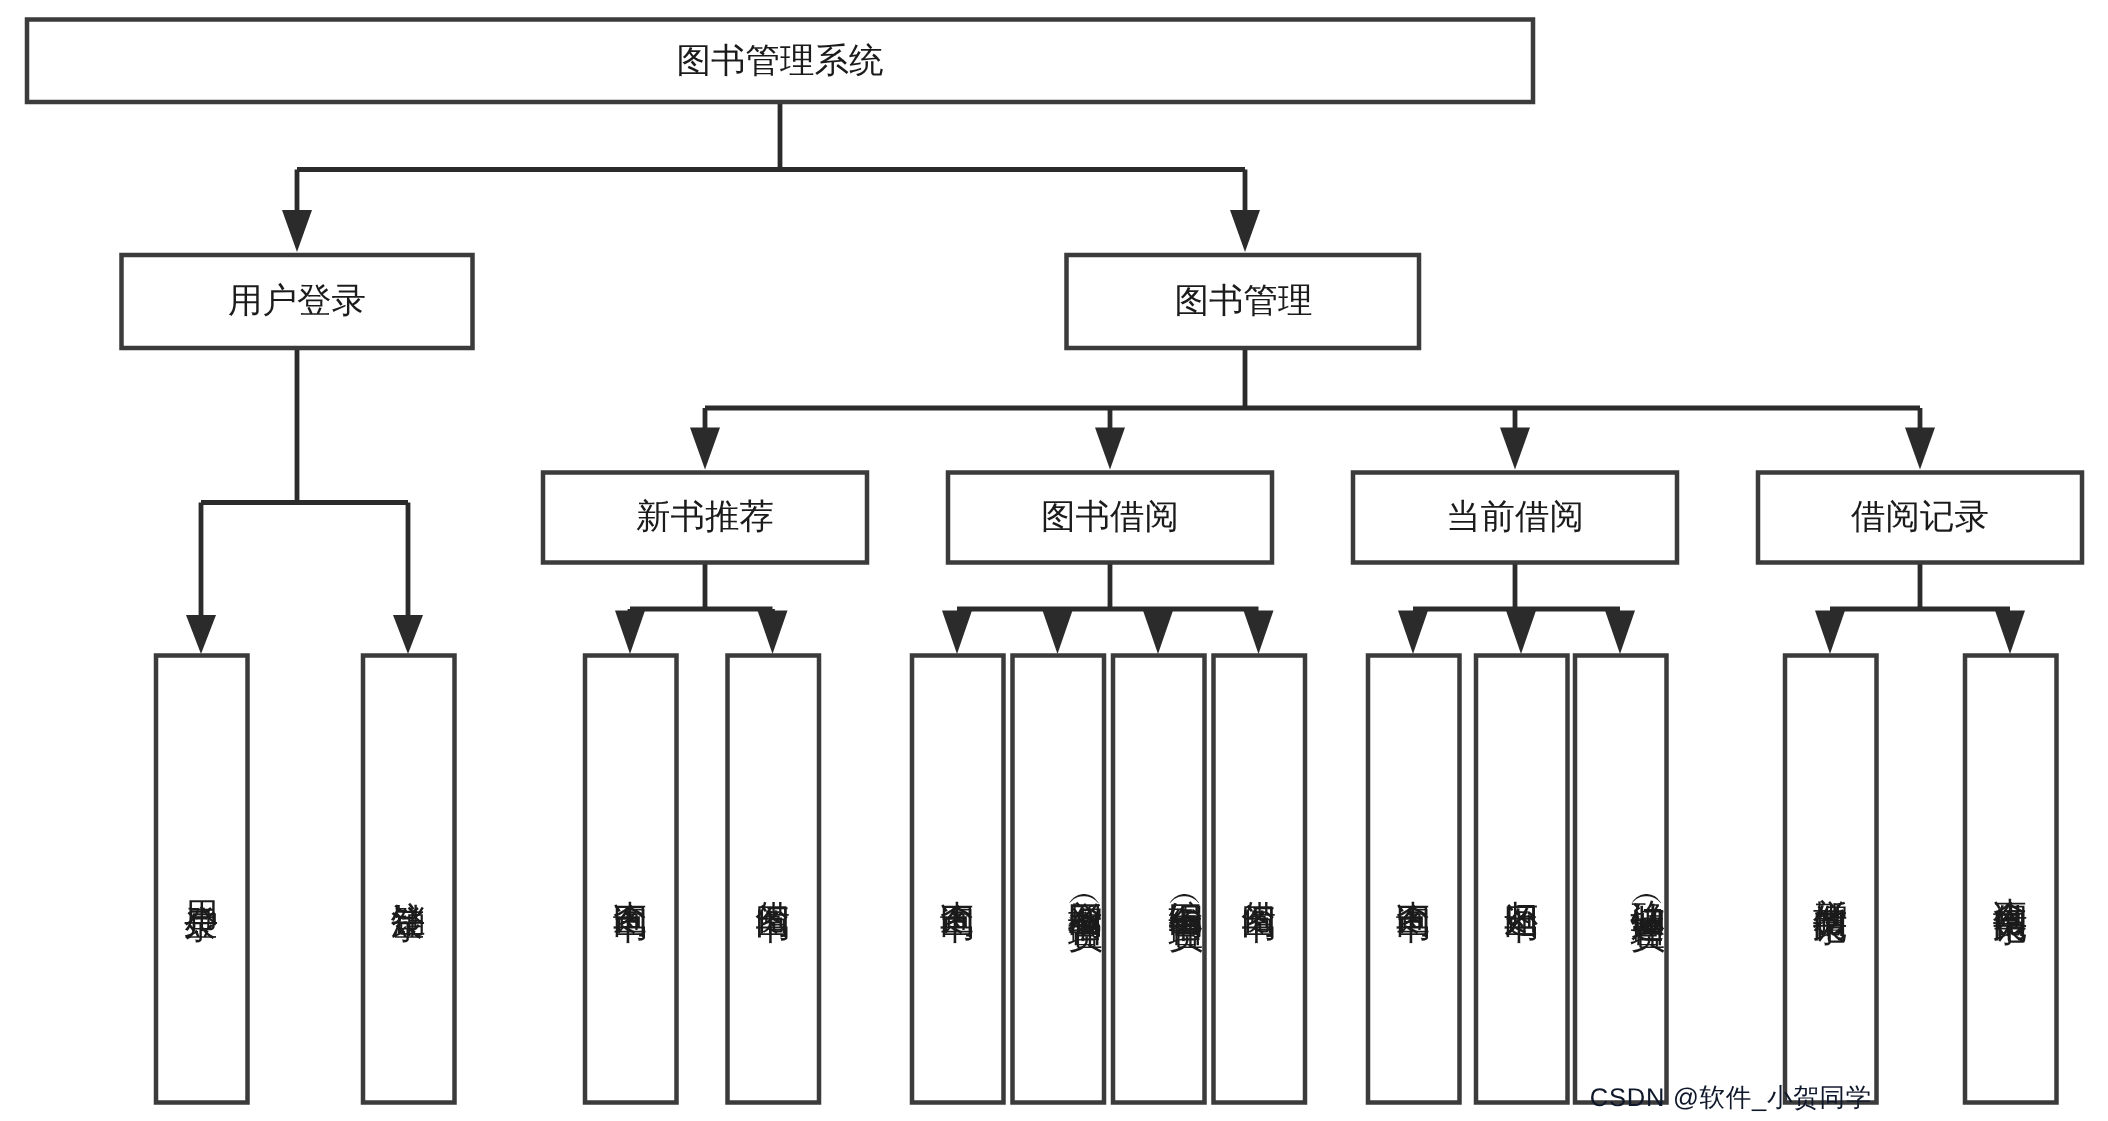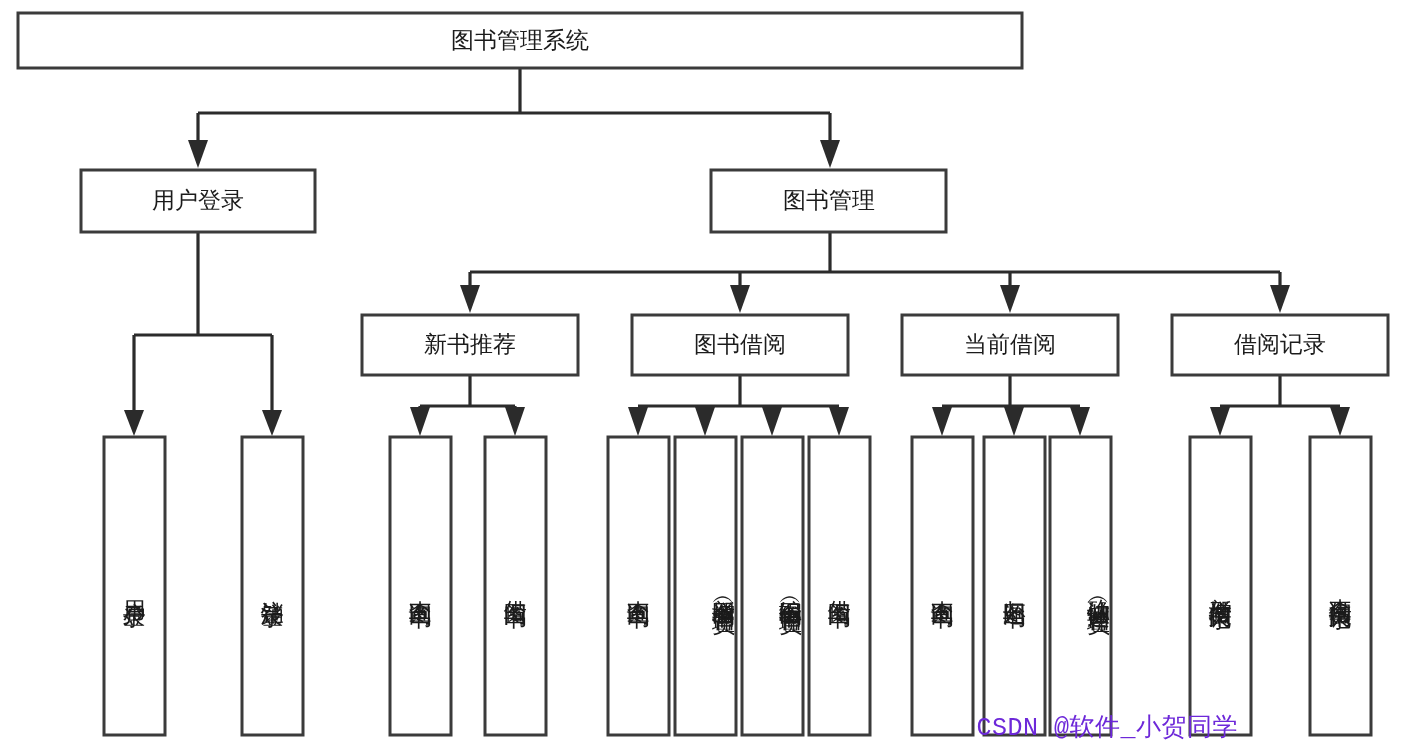--- a/index.html
+++ b/index.html
@@ -11,20 +11,21 @@
     width: 1405px;
     height: 747px;
     font-family: "Liberation Sans", "DejaVu Sans", sans-serif;
     overflow: hidden;
   }
   #diagram-root {
     position: relative;
     width: 1246px;
     height: 747px;
     background: #ffffff;
+    padding-left: 10px;
   }
   svg.diagram-canvas {
     position: absolute;
     left: 0;
     top: 0;
     width: 1405px;
     height: 747px;
   }
   .node-box {
     fill: #ffffff;
@@ -60,23 +61,23 @@
     display: flex;
     align-items: center;
     justify-content: center;
     white-space: nowrap;
     pointer-events: none;
   }
   .watermark {
     position: absolute;
     right: 8px;
     bottom: 4px;
-    font-family: Liberation Mono, monospace;
-    font-size: 25px;
-    color: #6d28d9;
+    font-family: Liberation Sans, sans-serif;
+    font-size: 17px;
+    color: #0f172a;
     white-space: nowrap;
     letter-spacing: 0.5px;
   }
 </style>
 </head>
 <body>
 
 <div id="diagram-root">
 
   <svg class="diagram-canvas" viewBox="0 0 1405 747">

